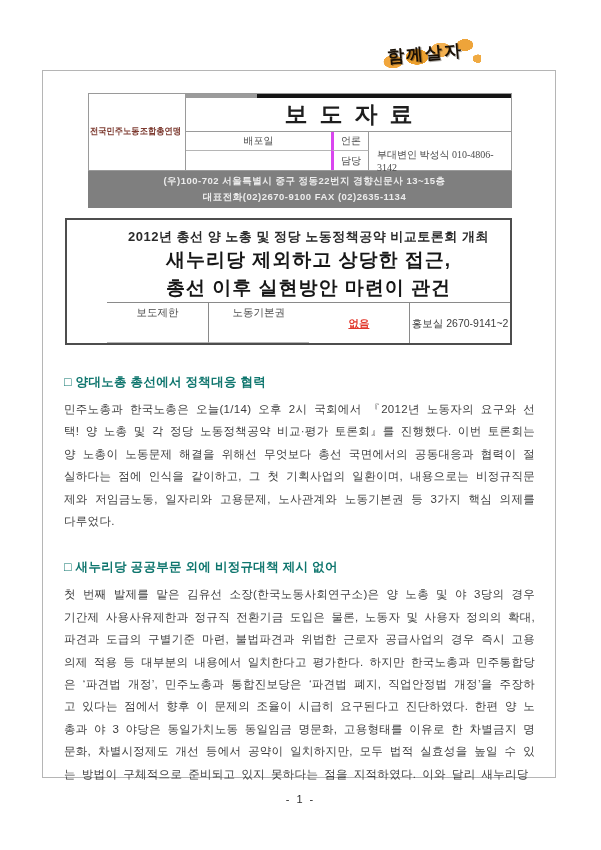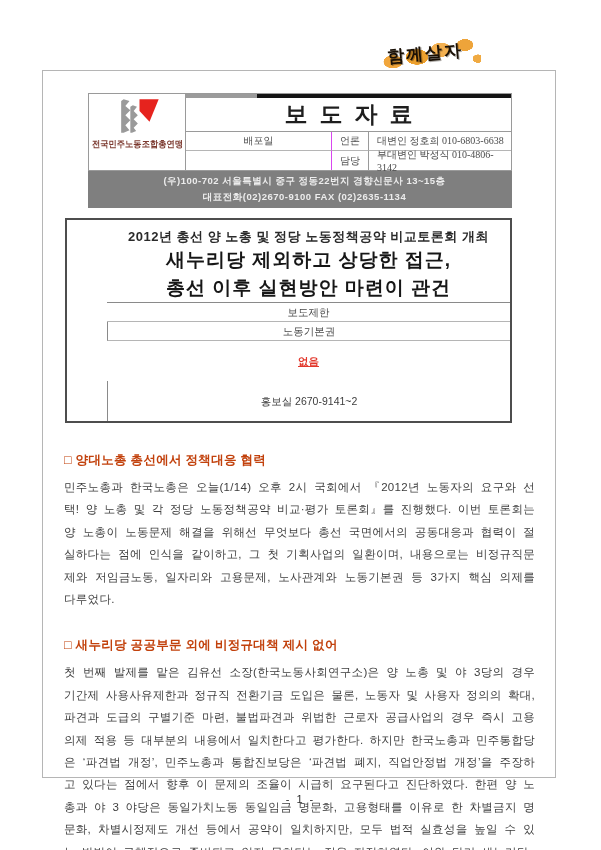--- a/index.html
+++ b/index.html
@@ -31,37 +31,37 @@
   
   .header-table{
     margin:22px 43px 0 45px;border:1px solid #9a9a9a;
     display:grid;grid-template-columns:97px 145px 38px 1fr;
     grid-template-rows:4px 34px 19px 19px;
     font-size:10px;
   }
   .hdr-bar{grid-column:2/5;grid-row:1;background:linear-gradient(to right,#9b9b9b 0 22%,#141414 22% 100%);}
   .logo-cell{
     grid-column:1;grid-row:1/5;border-right:1px solid #9a9a9a;
-    display:flex;flex-direction:column;align-items:center;justify-content:flex-end;
-    padding-bottom:19px;background:#fff;
+    display:flex;flex-direction:row;align-items:center;justify-content:flex-end;
+    padding-bottom:1px;background:#fff;
   }
   .logo-cell svg{margin-bottom:2px;}
   .org-name{font-size:9px;font-weight:bold;color:#7d3b31;letter-spacing:0;white-space:nowrap;transform:scale(.92,1);}
   .doc-type-cell{
     grid-column:2/5;grid-row:2;display:flex;align-items:center;justify-content:center;
     border-bottom:1px solid #9a9a9a;
     font-size:23px;font-weight:bold;color:#1e1e1e;letter-spacing:12px;text-indent:12px;
   }
   .hcell{display:flex;align-items:center;justify-content:center;color:#4a4a4a;font-family:Liberation Serif, serif;}
   .hcell.left{justify-content:center;}
   .hcell.val{justify-content:flex-start;padding-left:8px;}
   .r3{grid-row:3;border-bottom:1px solid #b5b5b5;}
   .r4{grid-row:4;}
   .c2{grid-column:2;}
-  .c3{grid-column:3;border-left:1px solid #d946ef;border-right:1px solid #9a9a9a;}
+  .c3{grid-column:3;border-left:3px solid #d946ef;border-right:1px solid #9a9a9a;}
   .c4{grid-column:4;}
   
   .addr-bar{
     margin:0 43px 0 45px;background:#7f7f7f;color:#ececec;
     text-align:center;font-size:9.5px;font-weight:bold;line-height:16px;
     padding:2px 0 3px 9px;letter-spacing:.5px;
   }
   
   .title-box{
     margin:10px 43px 0 22px;border:2px solid #4d4d4d;box-sizing:border-box;padding-left:40px;
@@ -69,37 +69,37 @@
   .title-sub{
     text-align:center;font-size:13px;font-weight:bold;color:#2a2a2a;
     padding-top:8px;letter-spacing:.5px;
   }
   .title-main{
     text-align:center;font-size:19px;font-weight:bold;color:#161616;
     line-height:28px;letter-spacing:1px;
   }
   .title-main:last-of-type{padding-bottom:6px;}
   .contact-table{
-    border-top:1px solid #8a8a8a;display:grid;grid-template-columns:1fr;
+    border-top:1px solid #8a8a8a;display:grid;grid-template-columns:1fr 1fr 1fr 1fr;
     font-size:10.5px;
   }
   .ct-head{
     text-align:center;color:#4a4a4a;line-height:18px;border-bottom:1px solid #b5b5b5;
   }
   .ct-head.rt,.ct-val.rt{border-left:1px solid #8a8a8a;}
   .ct-val{
     display:flex;flex-direction:column;align-items:center;justify-content:center;
     min-height:40px;line-height:19px;color:#3d3d3d;
   }
   .embargo{color:#e2382c;font-weight:bold;text-decoration:underline;}
   
   .section{margin:0 20px 0 21px;}
   .sec1{margin-top:29px;}
   .sec2{margin-top:27px;}
-  .sec-head{font-size:12.5px;font-weight:bold;color:#c2410c;letter-spacing:.3px;margin-bottom:7px;}
+  .sec-head{font-size:12.5px;font-weight:bold;color:#0f766e;letter-spacing:.3px;margin-bottom:7px;}
   .sec-body{
     font-size:11.5px;line-height:22.4px;color:#3d3d3d;
     text-align:justify;letter-spacing:.3px;word-spacing:2.5px;
   }
   
   .page-num{
     position:absolute;left:0;right:0;top:793px;text-align:center;
     font-size:11px;color:#2c2c2c;letter-spacing:2px;
   }
 </style>
@@ -118,21 +118,20 @@
       <svg width="50" height="40" viewBox="0 0 60 46">
         <polygon points="14,3 21,5 16,11 22,16 16,22 22,28 16,34 21,40 14,43 11,43 11,5" fill="#9a9a9a"></polygon>
         <polygon points="25,10 30,12 26,17 31,22 26,27 31,32 26,37 29,41 24,43 22,43 22,12" fill="#9a9a9a"></polygon>
         <polygon points="33,3 56,3 45,30 33,17" fill="#e6231e"></polygon>
       </svg>
       <div class="org-name">전국민주노동조합총연맹</div>
     </div>
     <div class="doc-type-cell">보도자료</div>
     <div class="hcell left r3 c2">배포일</div>
     <div class="hcell r3 c3">언론</div>
-    <div class="hcell val r3 c4">대변인 정호희 010-6803-6638</div>
     <div class="hcell r4 c3">담당</div>
     <div class="hcell val r4 c4">부대변인 박성식 010-4806-3142</div>
   </div>
 
   <div class="addr-bar">
     <div>(우)100-702 서울특별시 중구 정동22번지 경향신문사 13~15층</div>
     <div>대표전화(02)2670-9100 FAX (02)2635-1134</div>
   </div>
 
   <div class="title-box">

